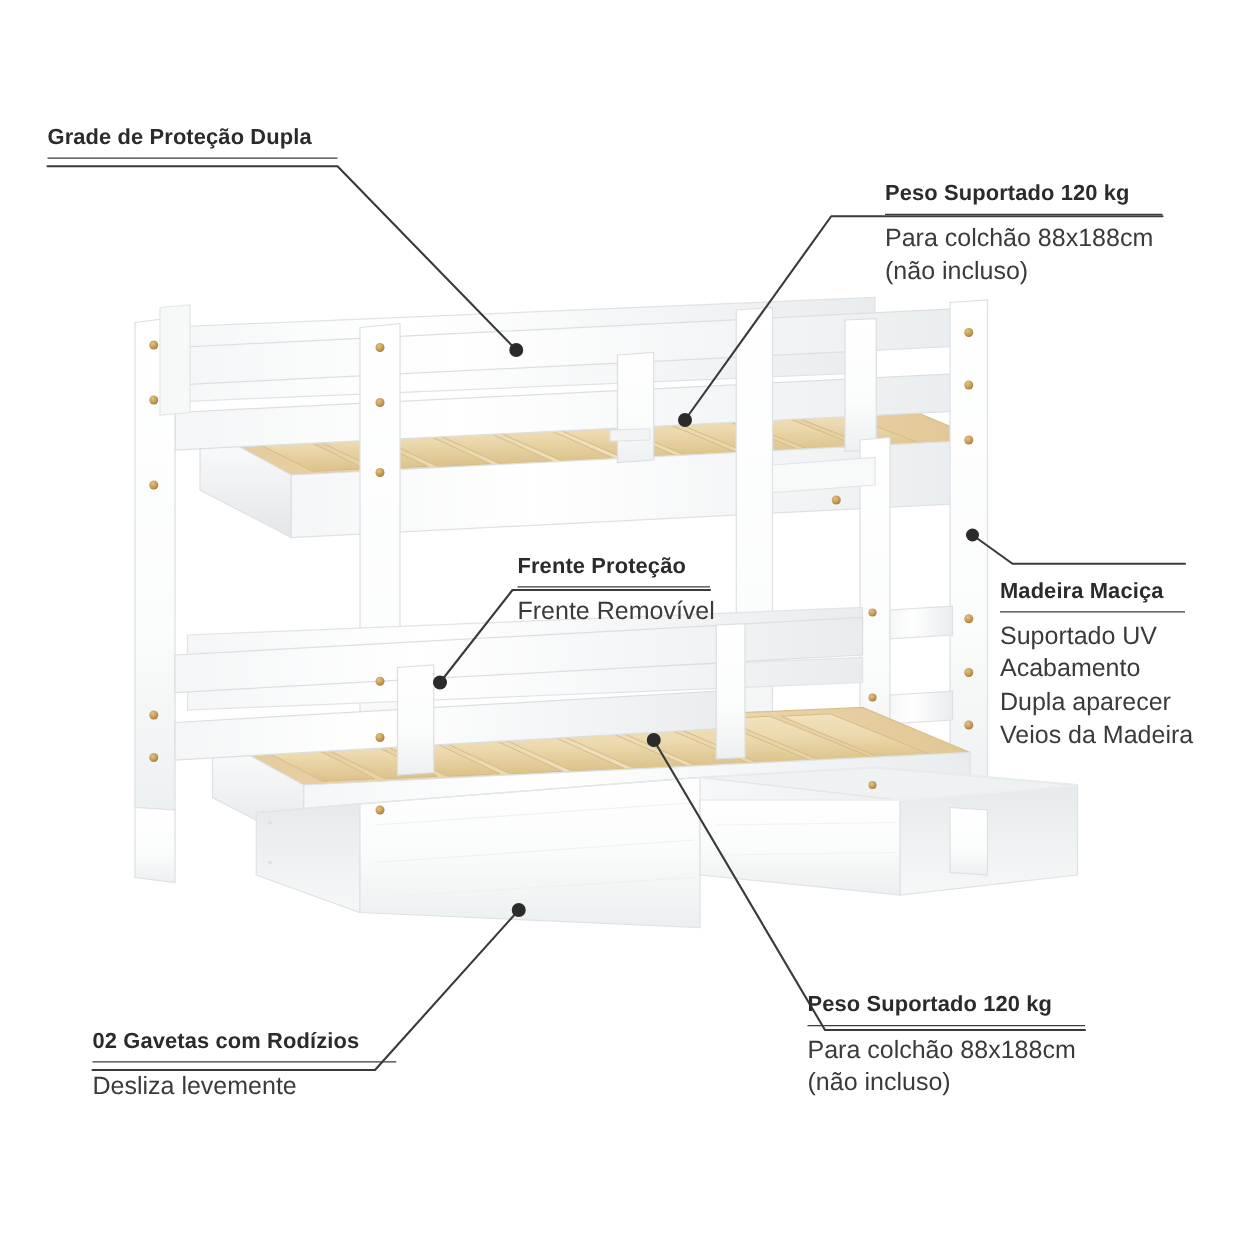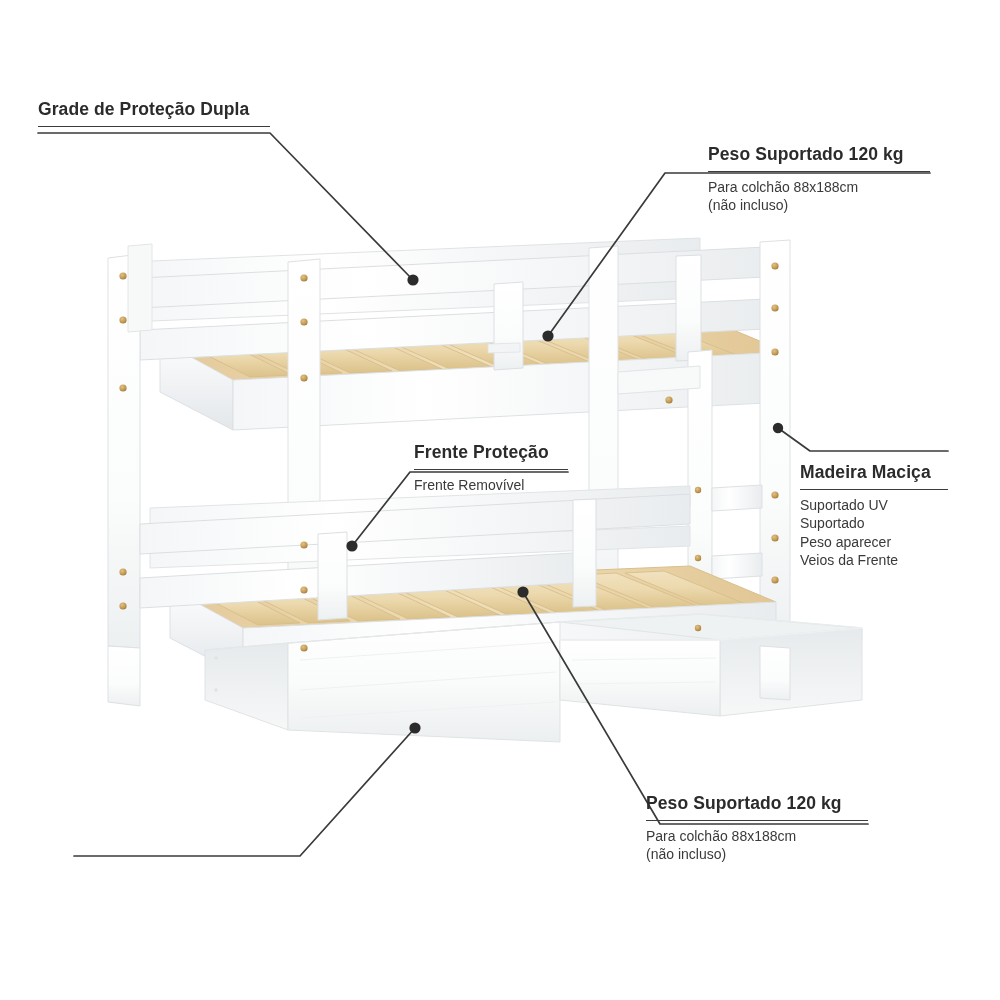--- a/index.html
+++ b/index.html
@@ -10,21 +10,21 @@
   
   .callout{position:absolute;}
   .callout .title{
     font-size:17.5px;font-weight:bold;color:#2b2b2b;
     letter-spacing:.1px;white-space:nowrap;line-height:1.25;
   }
   .callout .rule{
     height:0;border-top:1.7px solid #3c3c3c;margin-top:5px;
   }
   .callout .sub{
-    font-size:14px;color:#3a3a3a;line-height:1.32;
+    font-size:20px;color:#3a3a3a;line-height:1.32;
     white-space:nowrap;margin-top:6px;font-weight:normal;
   }
   .callout .sub div{white-space:nowrap;}
 
   
   #c-grade-dupla{left:38px;top:99px;}
   #c-grade-dupla .rule{width:232px;}
 
   #c-peso-top{left:708px;top:144px;}
   #c-peso-top .rule{width:222px;}
@@ -305,34 +305,41 @@
       <div>Para colchão 88x188cm</div>
       <div>(não incluso)</div>
     </div>
   </div>
 
   <div class="callout" id="c-madeira">
     <div class="title">Madeira Maciça</div>
     <div class="rule"></div>
     <div class="sub">
       <div>Suportado UV</div>
-      <div>Suportado</div>
-      <div>Peso aparecer</div>
-      <div>Veios da Frente</div>
+      <div>Acabamento</div>
+      <div>Dupla aparecer</div>
+      <div>Veios da Madeira</div>
     </div>
   </div>
 
   <div class="callout" id="c-grade-prot">
     <div class="title">Frente Proteção</div>
     <div class="rule"></div>
     <div class="sub">
       <div>Frente Removível</div>
     </div>
   </div>
 
+  <div class="callout" id="c-gavetas">
+    <div class="title">02 Gavetas com Rodízios</div>
+    <div class="rule"></div>
+    <div class="sub">
+      <div>Desliza levemente</div>
+    </div>
+  </div>
 
   <div class="callout" id="c-peso-bot">
     <div class="title">Peso Suportado 120 kg</div>
     <div class="rule"></div>
     <div class="sub">
       <div>Para colchão 88x188cm</div>
       <div>(não incluso)</div>
     </div>
   </div>
 

